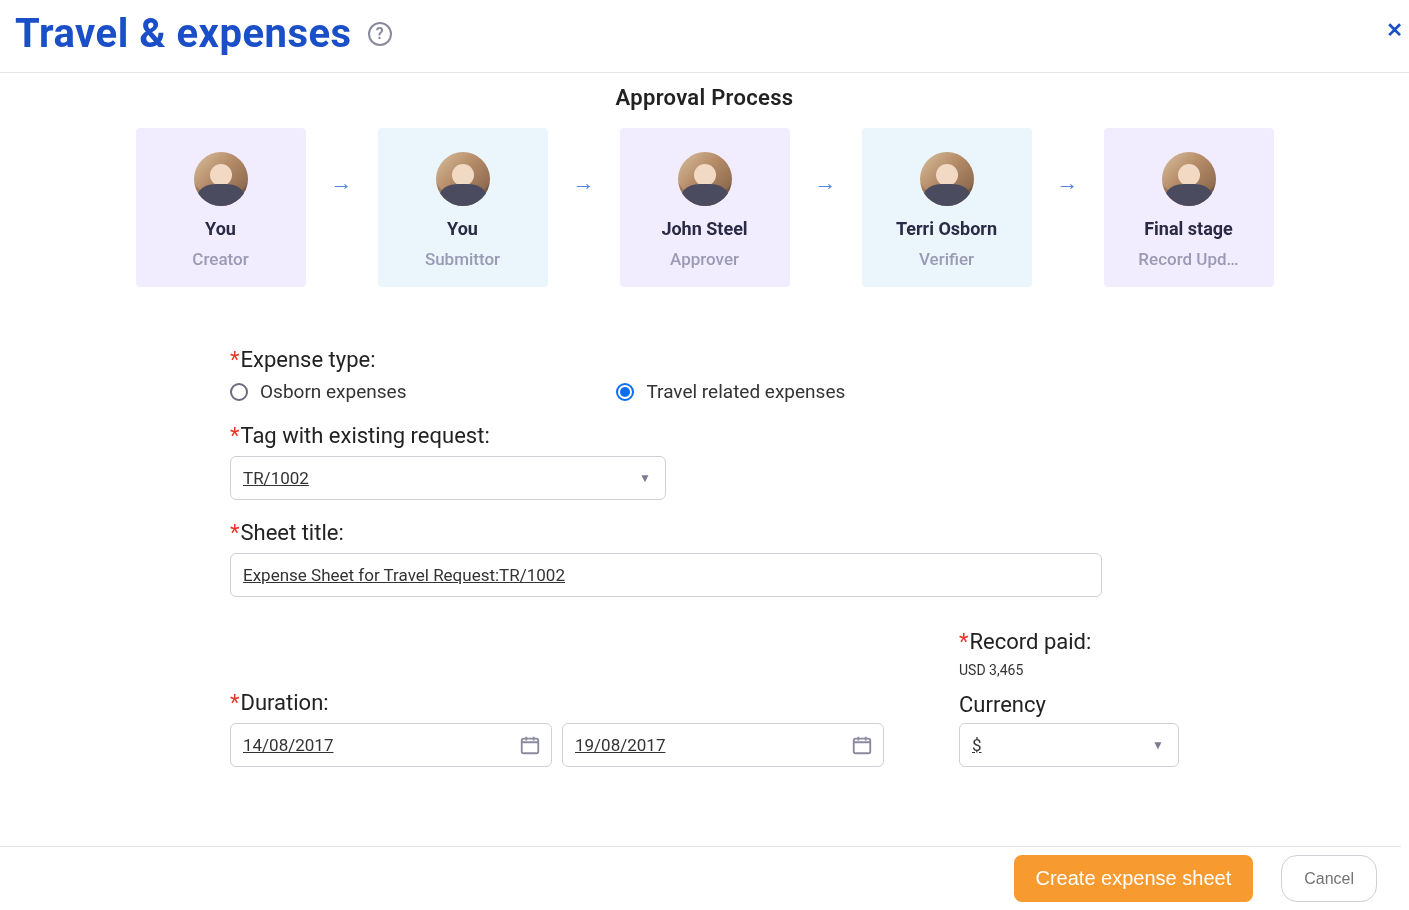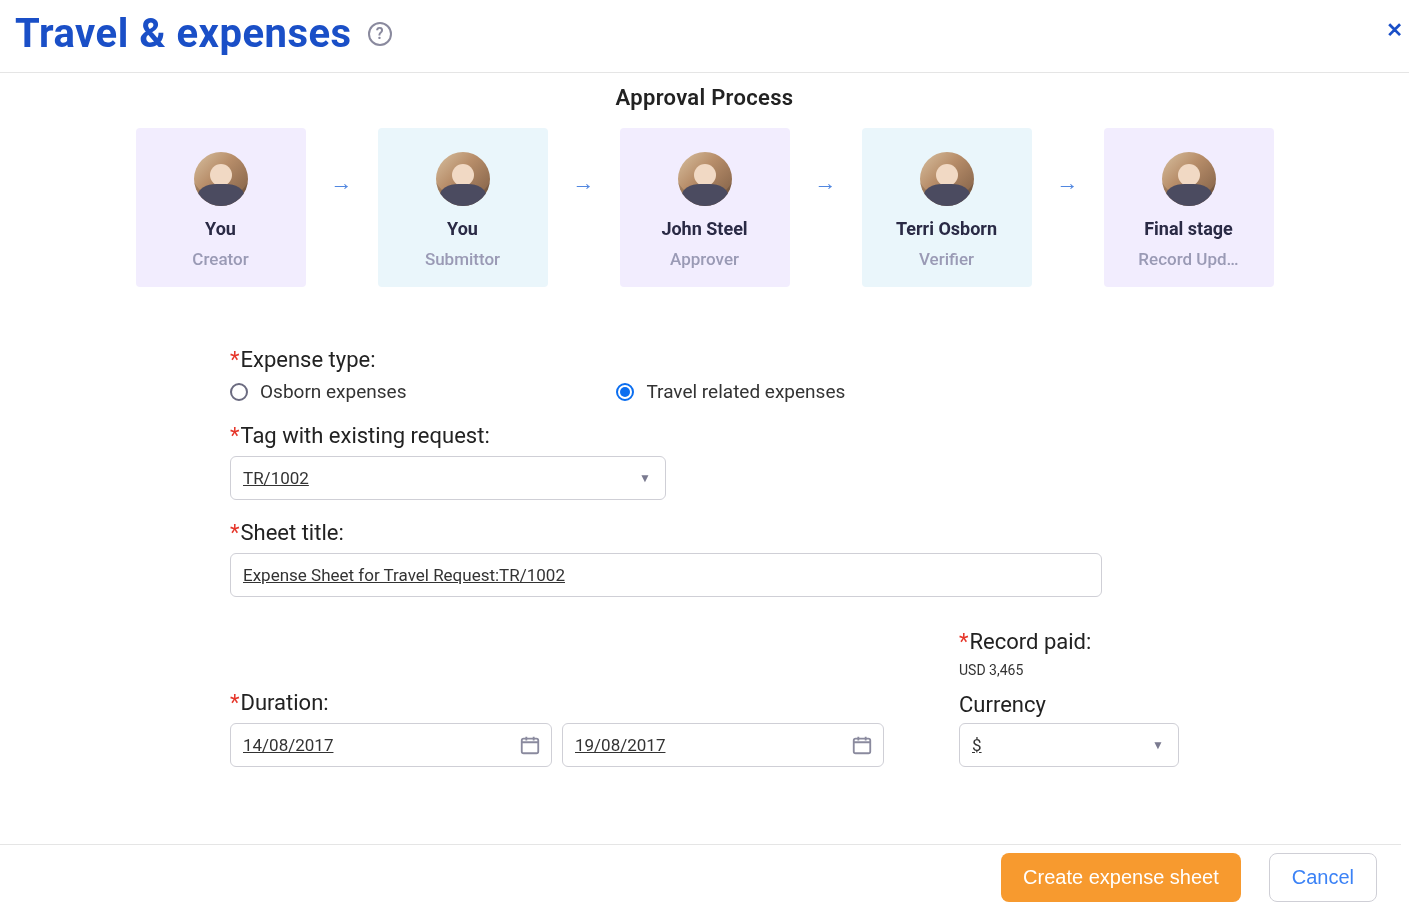--- a/index.html
+++ b/index.html
@@ -225,24 +225,24 @@
     background: #f79a2f;
     color: #fff;
     border: none;
     border-radius: 8px;
     font-size: 20px;
     padding: 12px 22px;
     cursor: pointer;
   }
   .btn-secondary {
     background: #fff;
-    color: #3b82f6;
+    color: #737373;
     border: 1px solid #cfcfd6;
-    border-radius: 8px;
-    font-size: 20px;
+    border-radius: 16px;
+    font-size: 16px;
     padding: 12px 22px;
     cursor: pointer;
   }
 </style>
 </head>
 <body>
 
 <div class="header">
   <span class="page-title">Travel &amp; expenses</span>
   <span class="help-icon">?</span>

